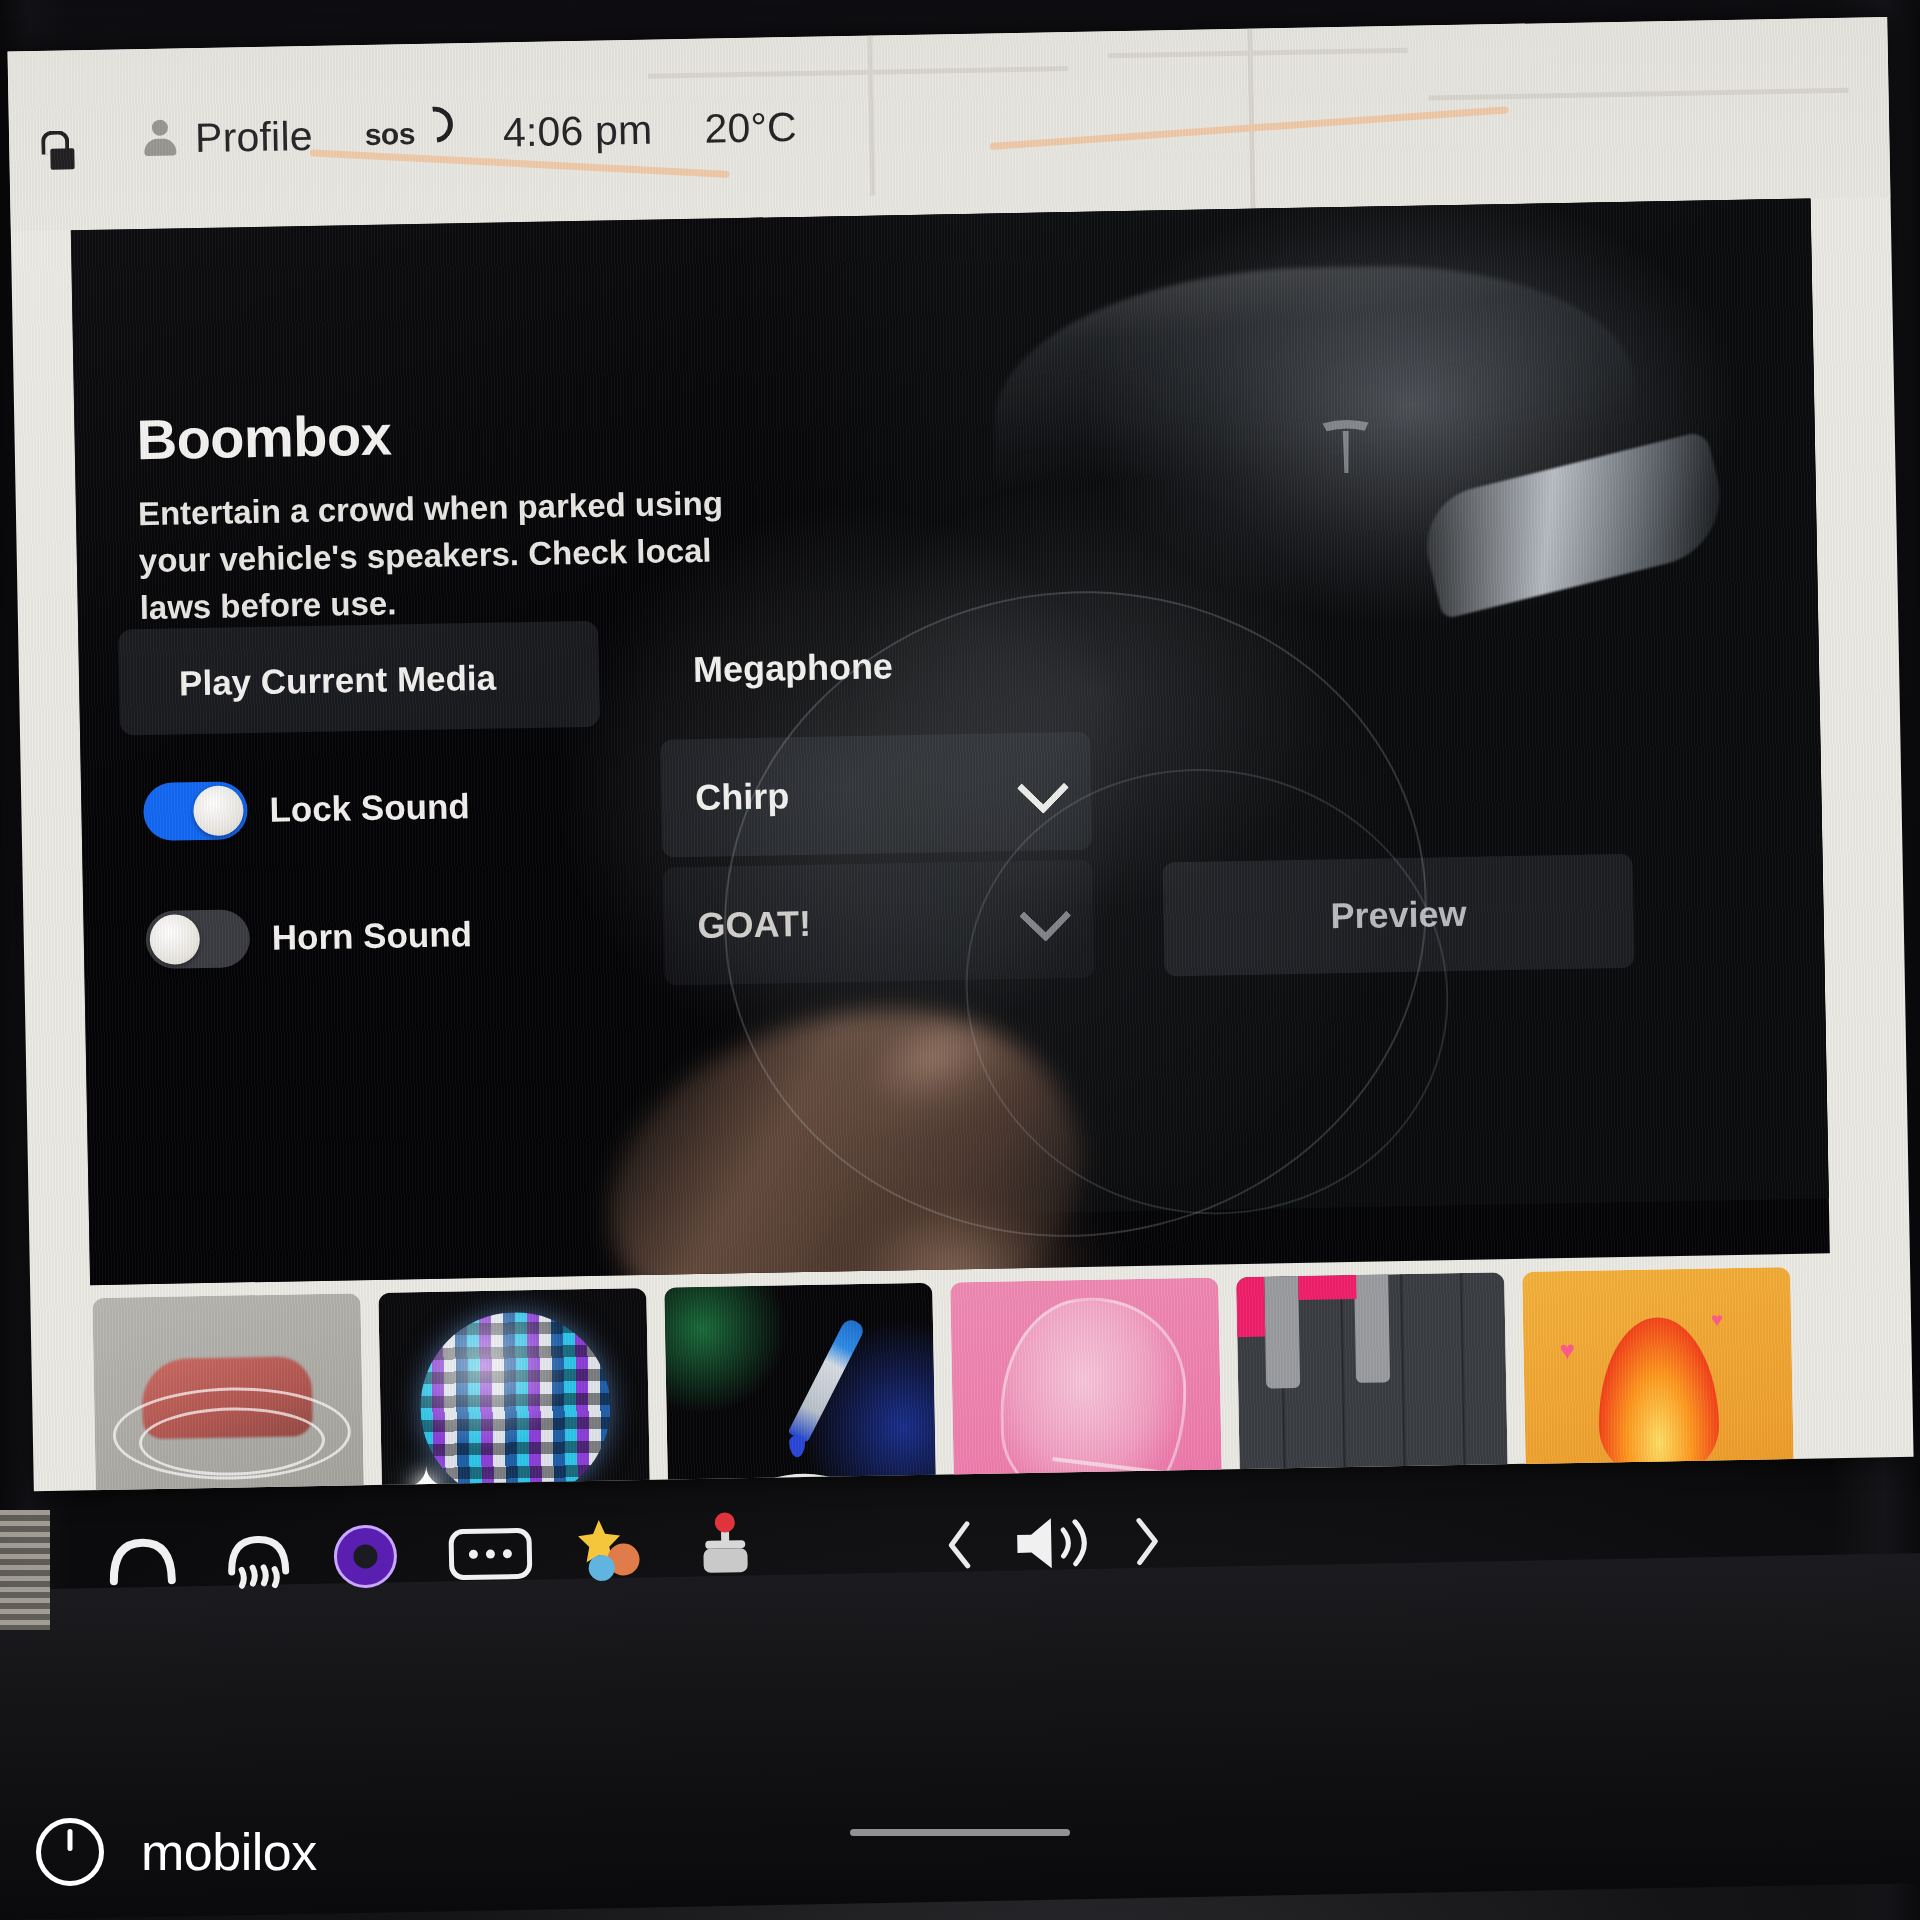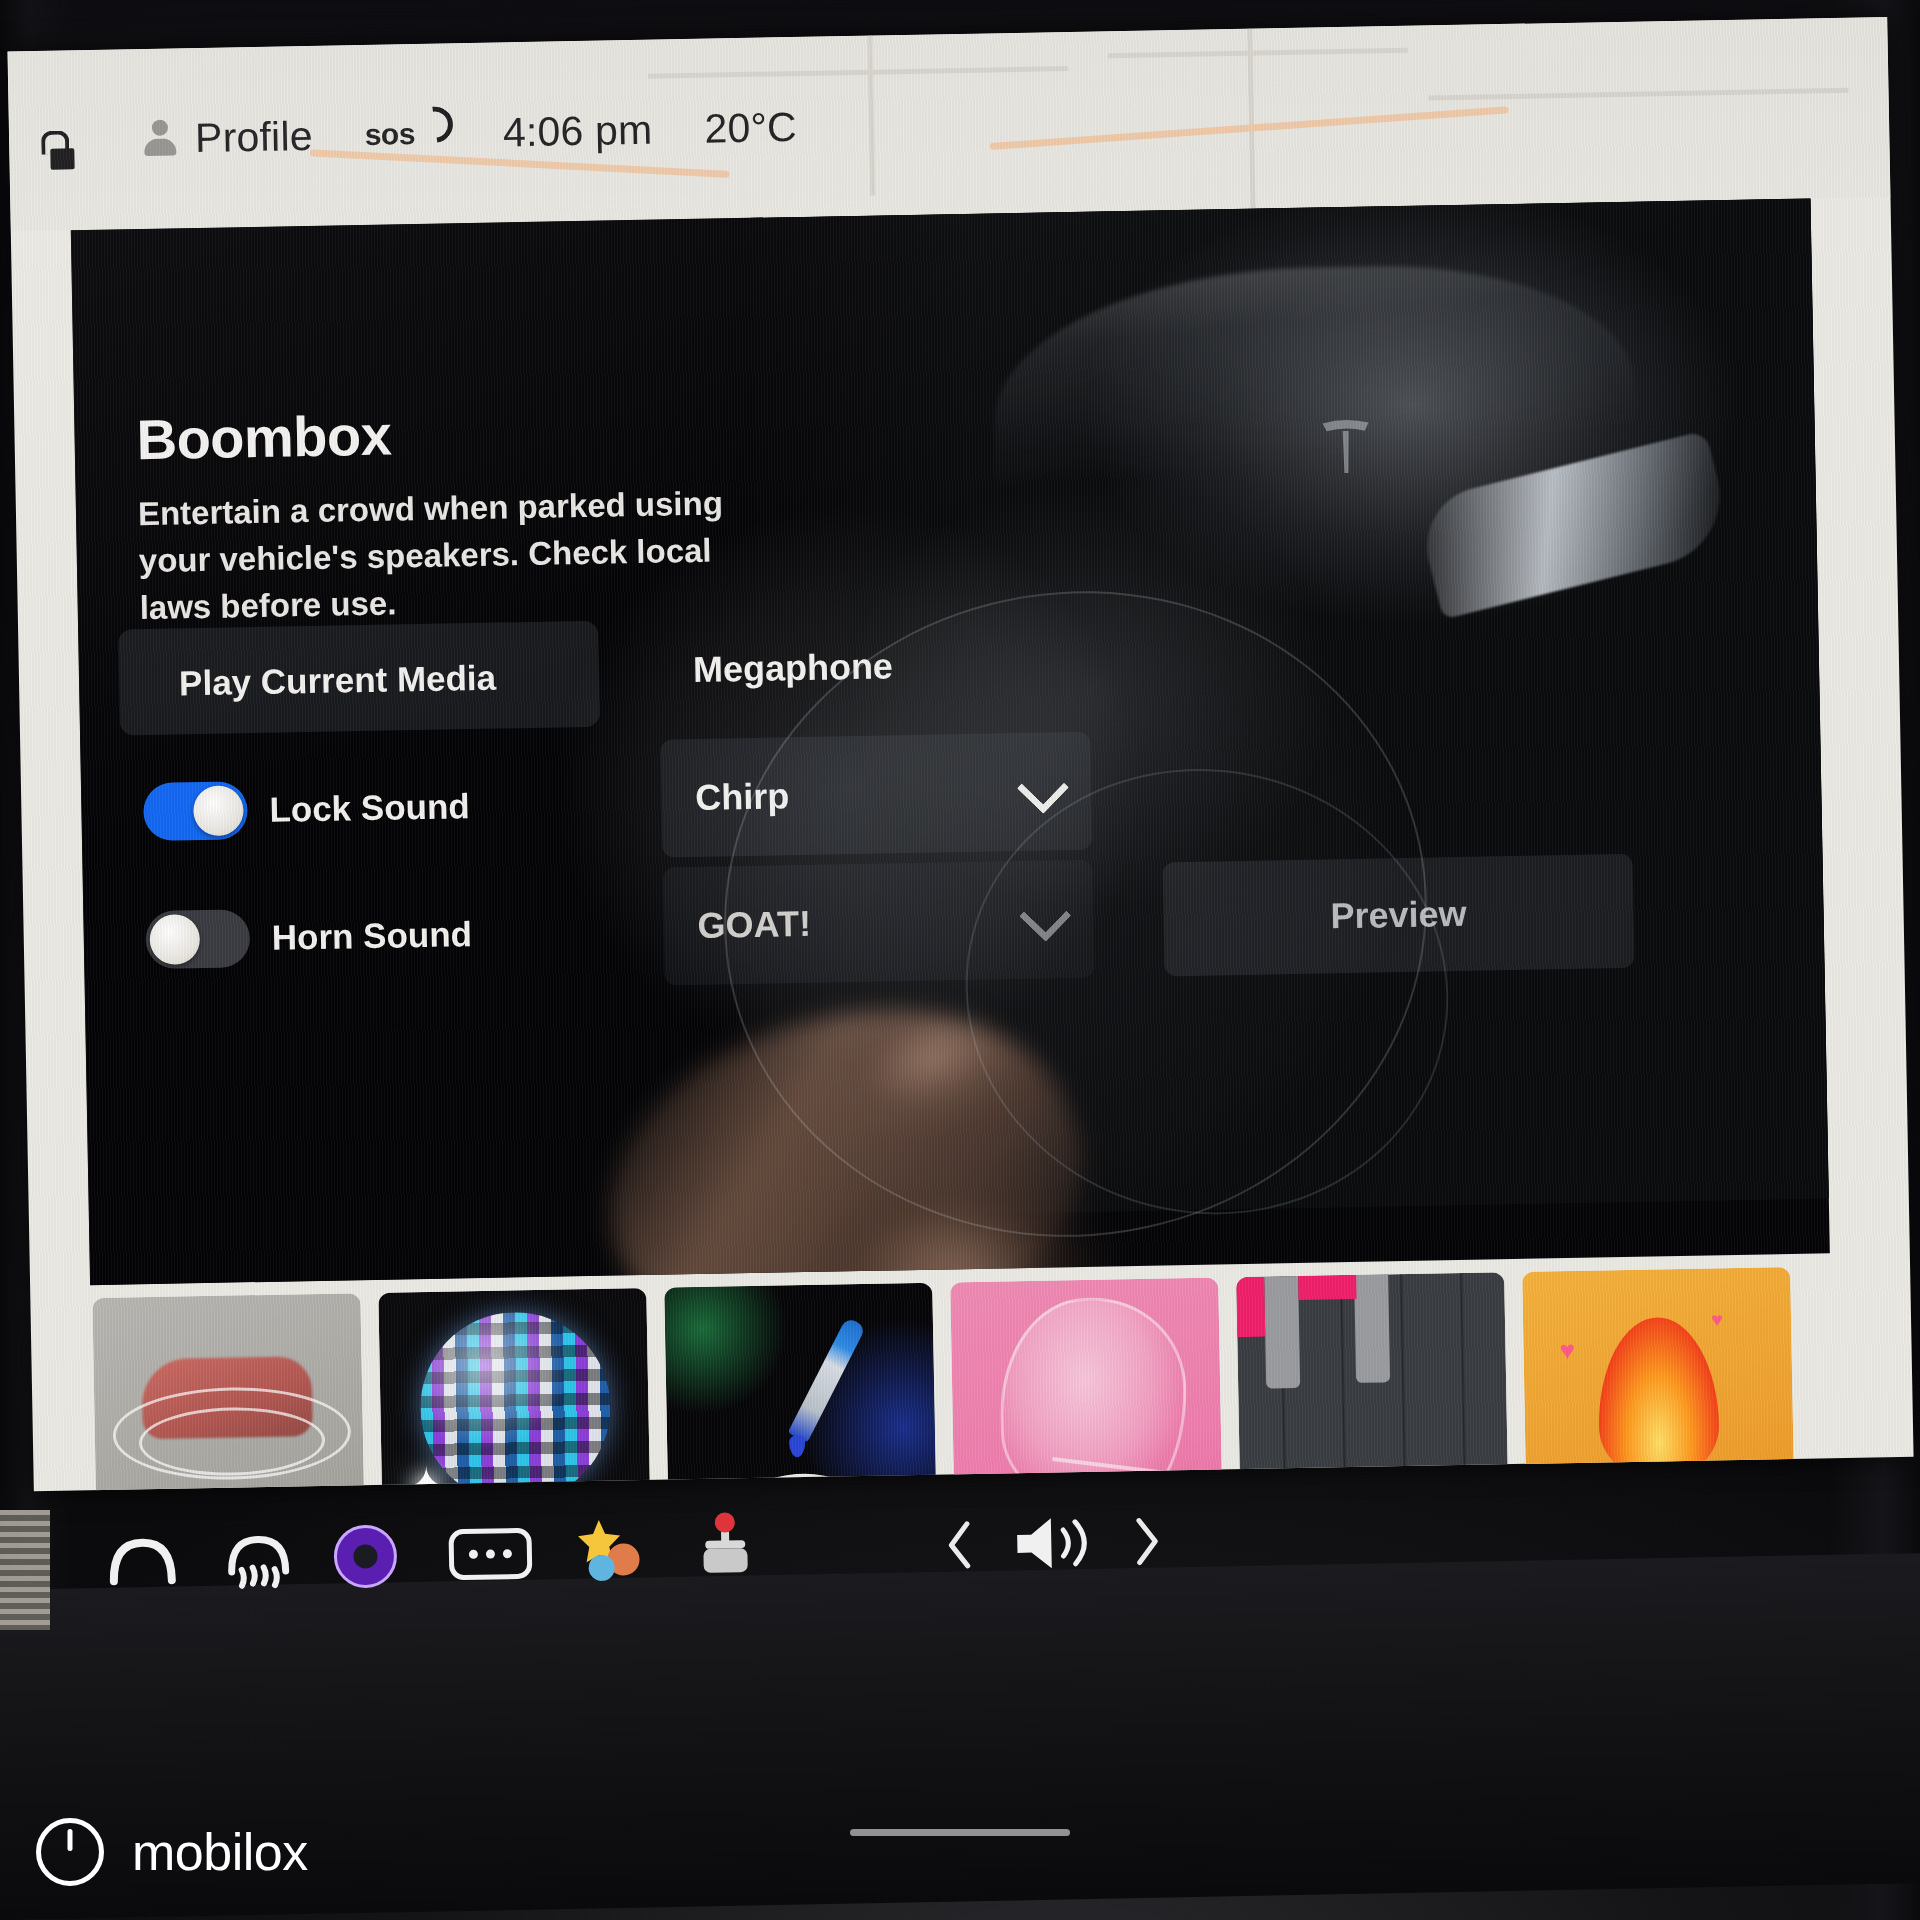--- a/index.html
+++ b/index.html
@@ -414,21 +414,21 @@
     transform: rotate(-1.1deg);
   }
   .dock-item {
     position: absolute; top: 0;
     display: flex; align-items: center; justify-content: center;
     height: 110px;
   }
 
   #wordmark {
     position: absolute; left: 36px; bottom: 34px; z-index: 80;
-    display: flex; align-items: center; gap: 28px;
+    display: flex; align-items: center; gap: 37px;
   }
   #wordmark .mk-circle {
     width: 58px; height: 58px; border-radius: 50%;
     border: 5px solid #ffffff;
     position: relative;
   }
   #wordmark .mk-circle::after {
     content: ""; position: absolute; left: 50%; top: 6px;
     width: 5px; height: 22px; background: #fff; transform: translateX(-50%);
     border-radius: 3px;

